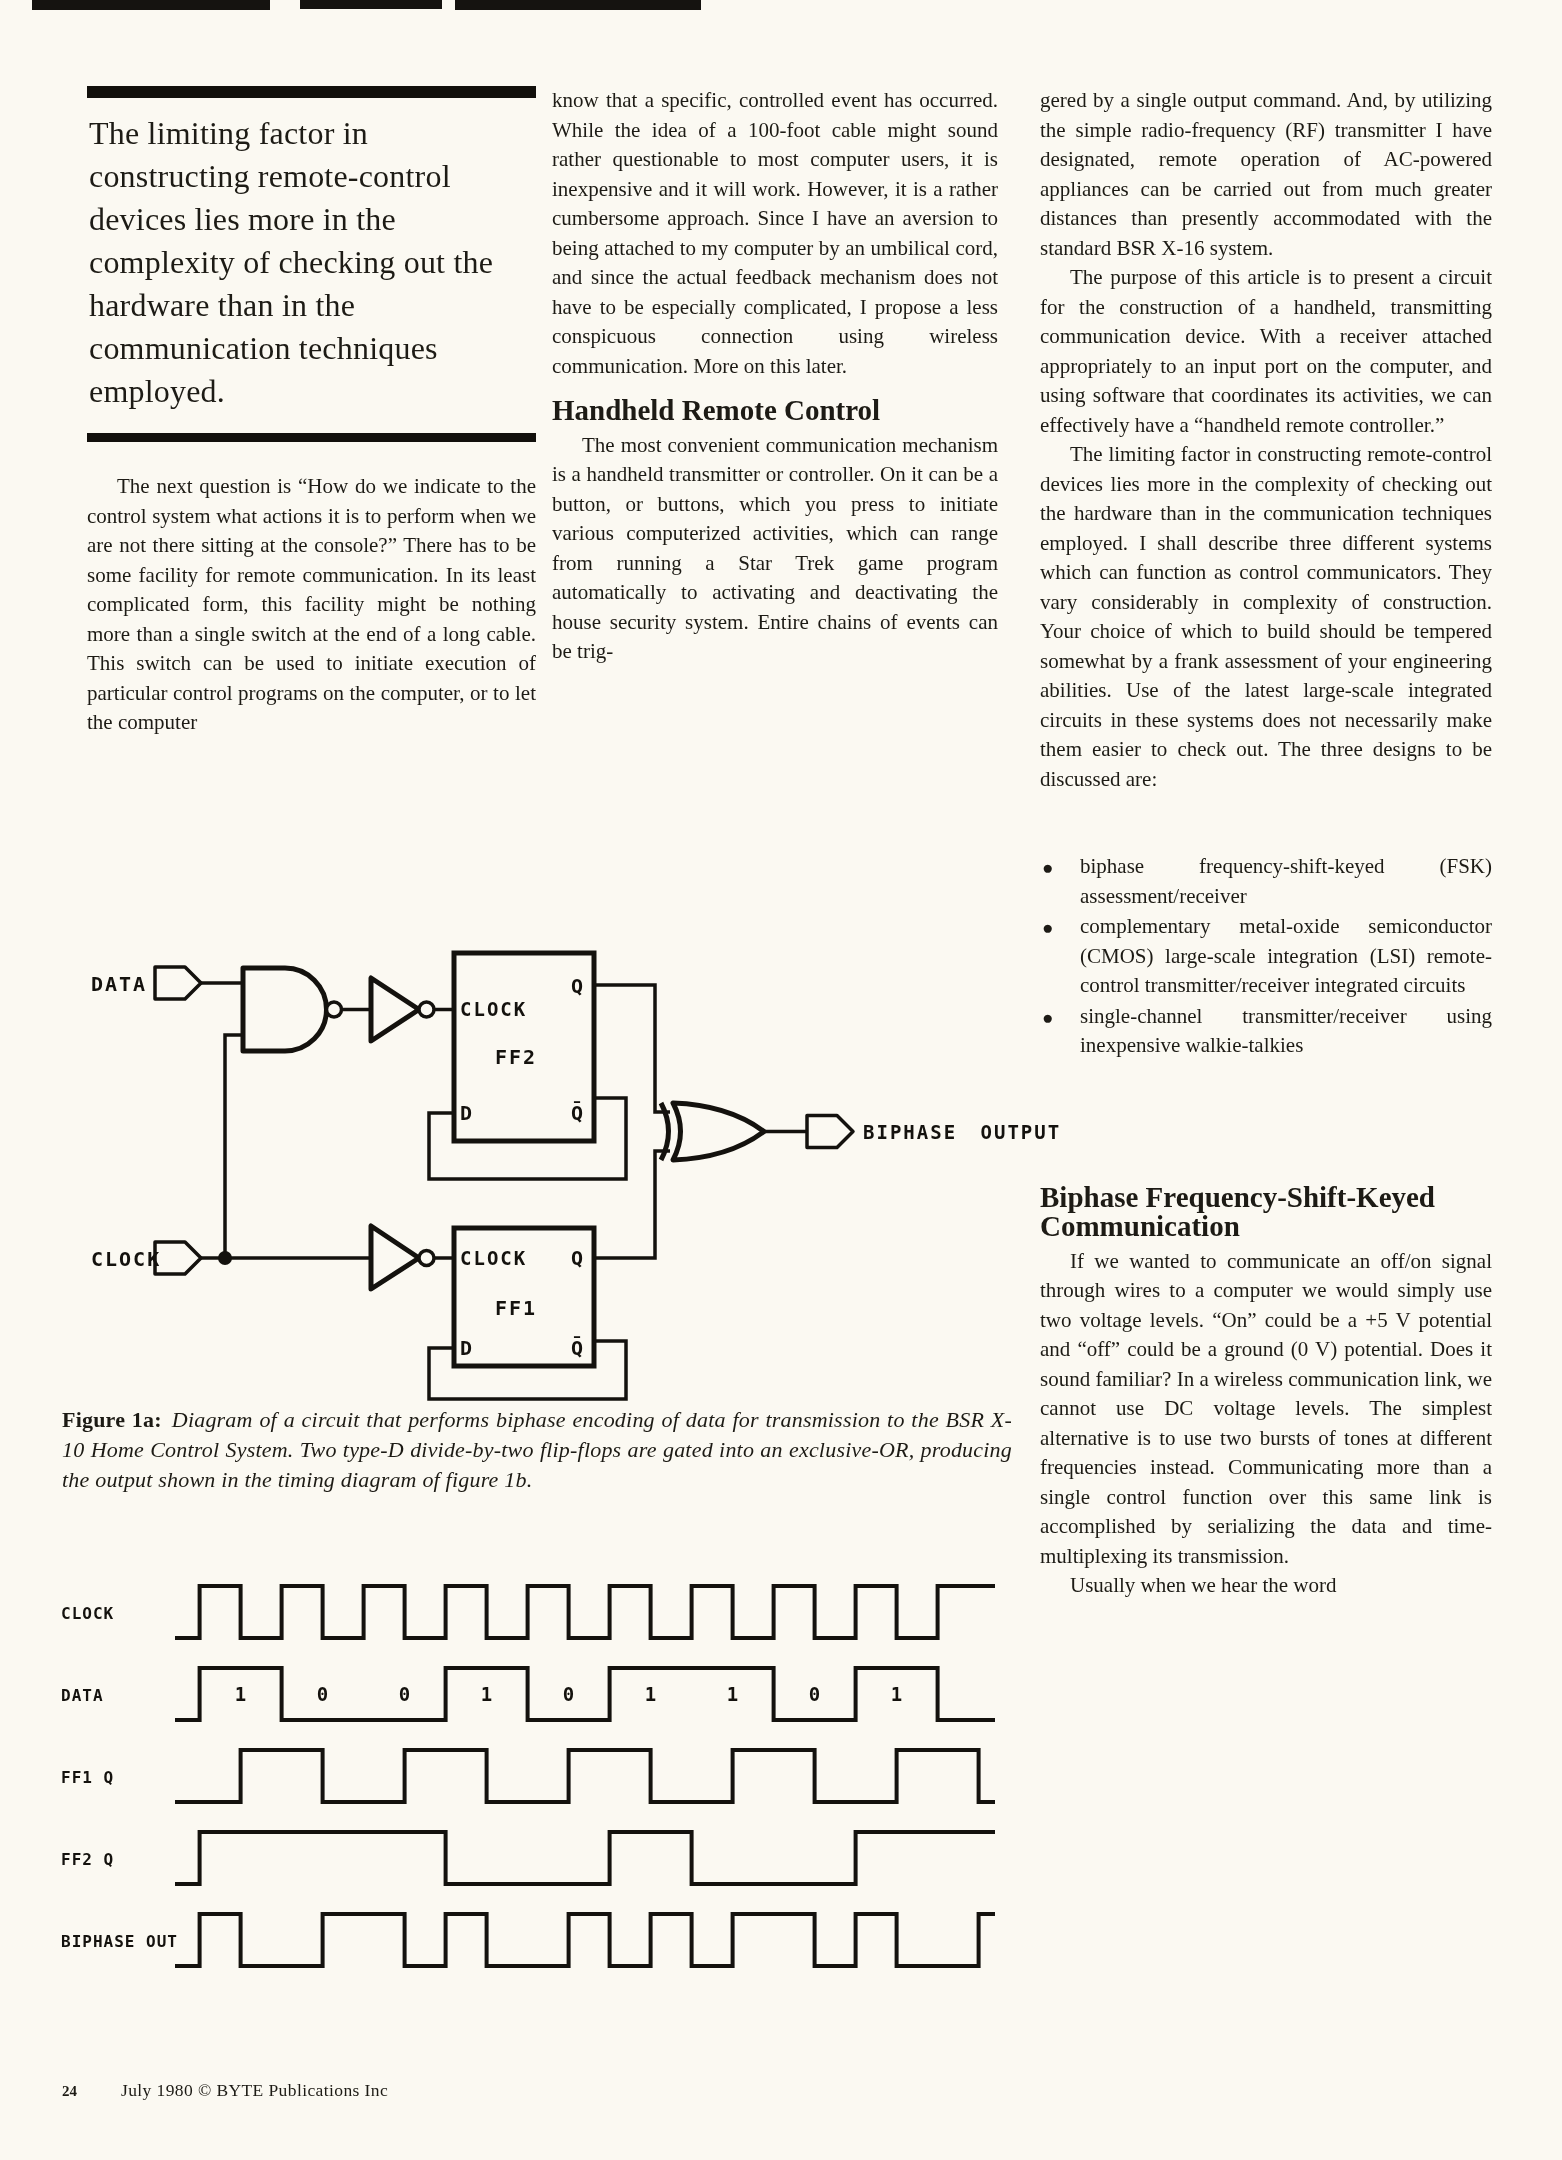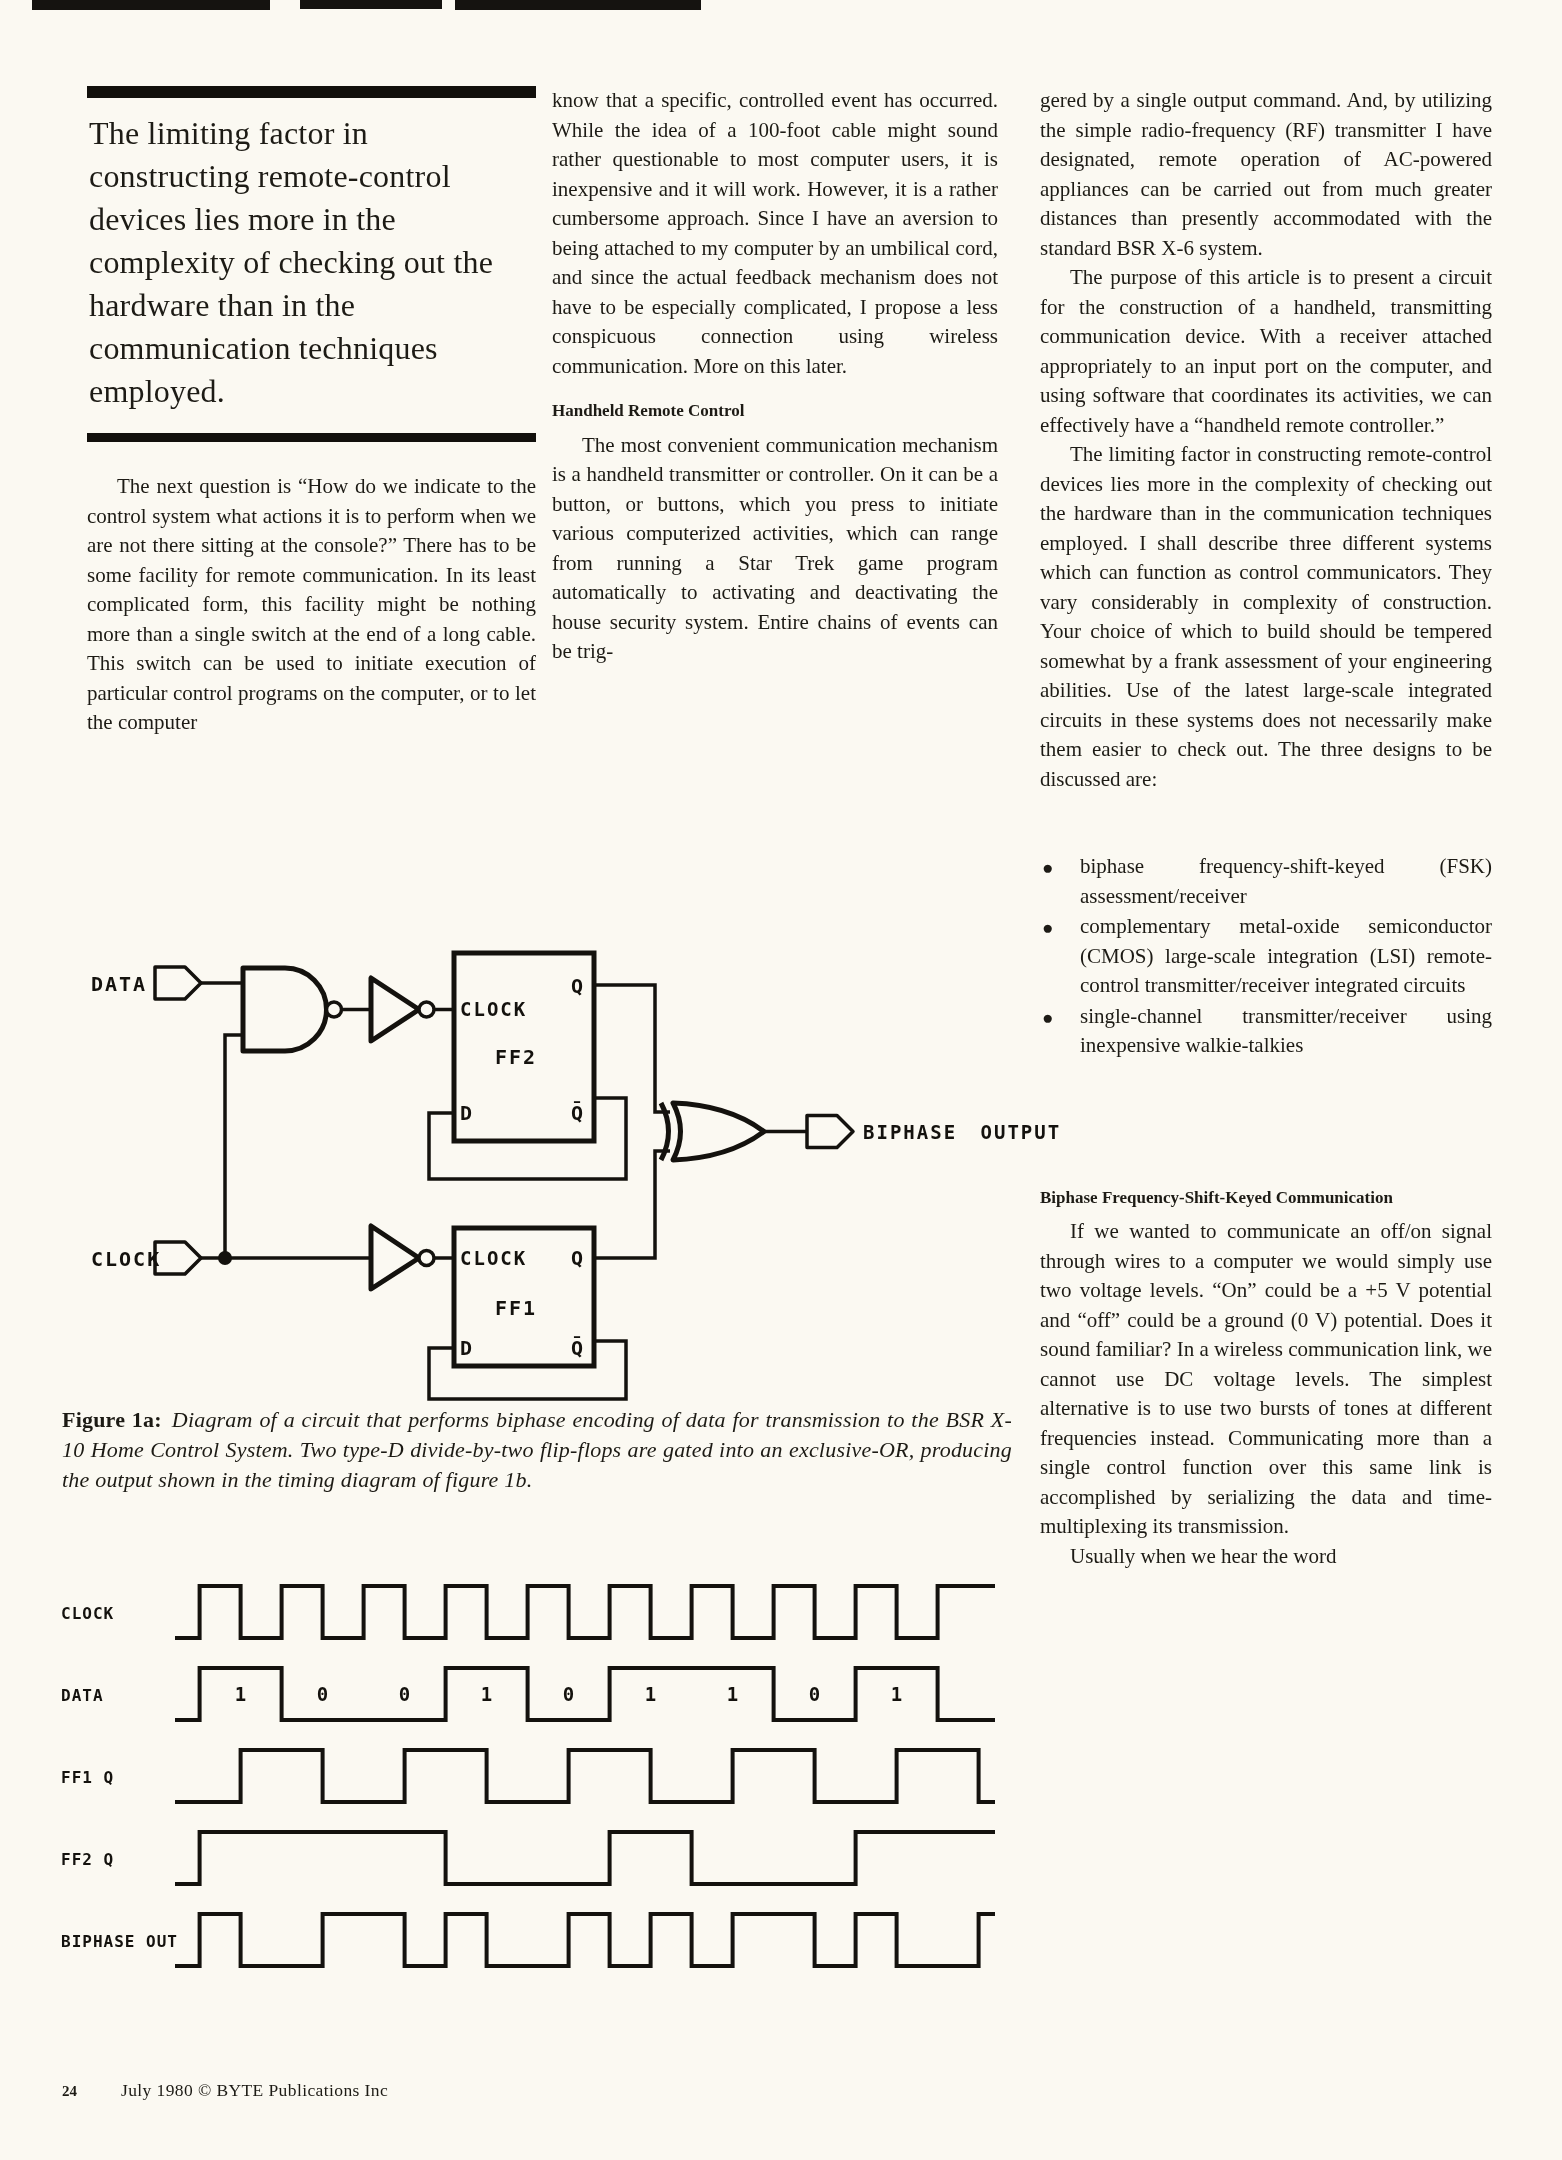--- a/index.html
+++ b/index.html
@@ -19,21 +19,21 @@
   .indent{text-indent:30px;}
 
   .pullquote{margin-bottom:30px;}
   .pq-rule-top{height:12px;background:#12100c;}
   .pq-rule-bottom{height:9px;background:#12100c;}
   .pq-text{
     font-size:32px; line-height:43px; text-align:left;
     padding:14px 2px 20px 2px; letter-spacing:.2px;
   }
 
-  .col-heading{font-weight:bold; font-size:17px; line-height:29.5px; text-align:left; margin:15px 0 5px 0;}
+  .col-heading{font-weight:bold; font-size:29px; line-height:29.5px; text-align:left; margin:15px 0 5px 0;}
   .h-right{margin:122px 0 5px 0;}
   .p3{margin-bottom:0;}
 
   .bullets{list-style:none; margin:58px 0 0 0; padding:0;}
   .bullets li{position:relative; padding-left:40px; margin:0 0 1px 0;}
   .bullet-dot{position:absolute; left:2px; top:1px; font-size:19px;}
 
   
   .fig-svg{position:absolute; overflow:visible;}
   .wire{stroke:#14120e; stroke-width:3.5; fill:none;}
@@ -80,21 +80,21 @@
     <p class="indent">The next question is “How do we indicate to the control system what actions it is to perform when we are not there sitting at the console?” There has to be some facility for remote communication. In its least complicated form, this facility might be nothing more than a single switch at the end of a long cable. This switch can be used to initiate execution of particular control programs on the computer, or to let the computer</p>
   </div>
 
   <div class="col col-mid">
     <p>know that a specific, controlled event has occurred. While the idea of a 100-foot cable might sound rather questionable to most computer users, it is inexpensive and it will work. However, it is a rather cumbersome approach. Since I have an aversion to being attached to my computer by an umbilical cord, and since the actual feedback mechanism does not have to be especially complicated, I propose a less conspicuous connection using wireless communication. More on this later.</p>
     <h3 class="col-heading">Handheld Remote Control</h3>
     <p class="indent">The most convenient communication mechanism is a handheld transmitter or controller. On it can be a button, or buttons, which you press to initiate various computerized activities, which can range from running a Star Trek game program automatically to activating and deactivating the house security system. Entire chains of events can be trig-</p>
   </div>
 
   <div class="col col-right">
-    <p>gered by a single output command. And, by utilizing the simple radio-frequency (RF) transmitter I have designated, remote operation of AC-powered appliances can be carried out from much greater distances than presently accommodated with the standard BSR X-6 system.</p>
+    <p>gered by a single output command. And, by utilizing the simple radio-frequency (RF) transmitter I have designated, remote operation of AC-powered appliances can be carried out from much greater distances than presently accommodated with the standard BSR X-16 system.</p>
     <p class="indent">The purpose of this article is to present a circuit for the construction of a handheld, transmitting communication device. With a receiver attached appropriately to an input port on the computer, and using software that coordinates its activities, we can effectively have a “handheld remote controller.”</p>
     <p class="indent p3">The limiting factor in constructing remote-control devices lies more in the complexity of checking out the hardware than in the communication techniques employed. I shall describe three different systems which can function as control communicators. They vary considerably in complexity of construction. Your choice of which to build should be tempered somewhat by a frank assessment of your engineering abilities. Use of the latest large-scale integrated circuits in these systems does not necessarily make them easier to check out. The three designs to be discussed are:</p>
     <ul class="bullets">
       <li>
         <span class="bullet-dot">●</span>
         <span>biphase frequency-shift-keyed (FSK) assessment/receiver</span>
       </li>
       <li>
         <span class="bullet-dot">●</span>
         <span>complementary metal-oxide semiconductor (CMOS) large-scale integration (LSI) remote-control transmitter/receiver integrated circuits</span>

